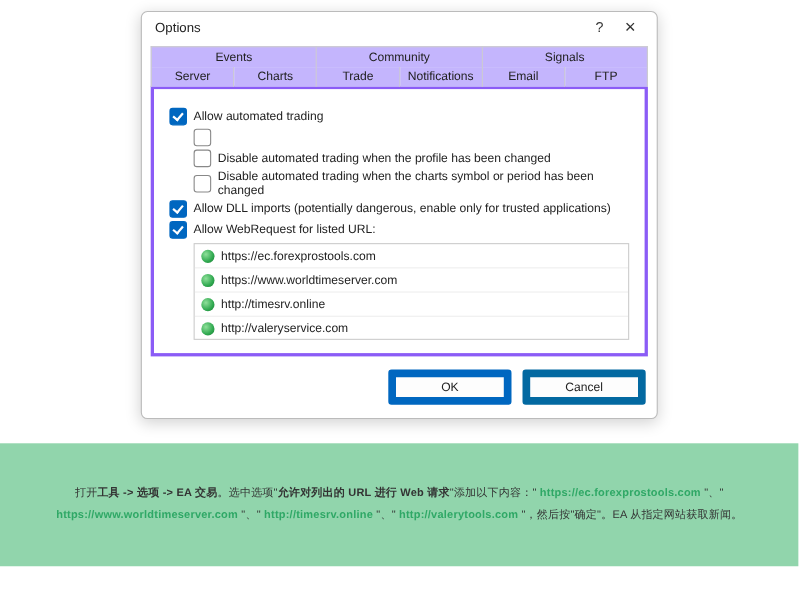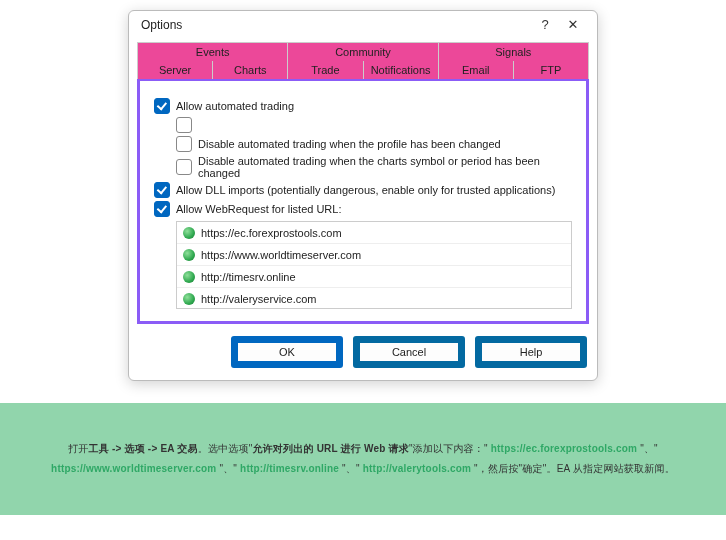--- a/index.html
+++ b/index.html
@@ -28,21 +28,21 @@
 .titlebar .title { flex: 1; color: #222; }
 .titlebar .ctl { width: 28px; text-align: center; color: #333; font-size: 13px; cursor: default; }
 .tabs-wrap { padding: 4px 8px 0 8px; }
 .tab-row { display: flex; }
 .tab {
   flex: 1;
   text-align: center;
   padding: 3px 4px;
   border: 1px solid #ccc;
   border-bottom: none;
-  background: #ec4899;
+  background: #c4b5fd;
   color: #222;
   font-size: 11px;
   position: relative;
   cursor: default;
 }
 .tab + .tab { border-left: none; }
 .tab-row.row2 .tab { border-top: none; }
 .tab.active {
   background: #fff;
   z-index: 2;
@@ -197,19 +197,18 @@
             <span class="url-icon"></span>
             <span>http://valeryservice.com</span>
           </div>
         </div>
     </div>
   </div>
 
   <div class="btn-row">
     <div class="btn primary">OK</div>
     <div class="btn">Cancel</div>
-    <div class="btn">Help</div>
   </div>
 </div>
 
 <div class="info-box">
   <span>打开</span><span class="b">工具 -&gt; 选项 -&gt; EA 交易</span><span>。选中选项"</span><span class="b">允许对列出的 URL 进行 Web 请求</span><span>"添加以下内容：" </span><span class="lnk">https://ec.forexprostools.com</span><span> "、" </span><span class="lnk">https://www.worldtimeserver.com</span><span> "、" </span><span class="lnk">http://timesrv.online</span><span> "、" </span><span class="lnk">http://valerytools.com</span><span> "，然后按"确定"。EA 从指定网站获取新闻。</span>
 </div>
 
 </body></html>

